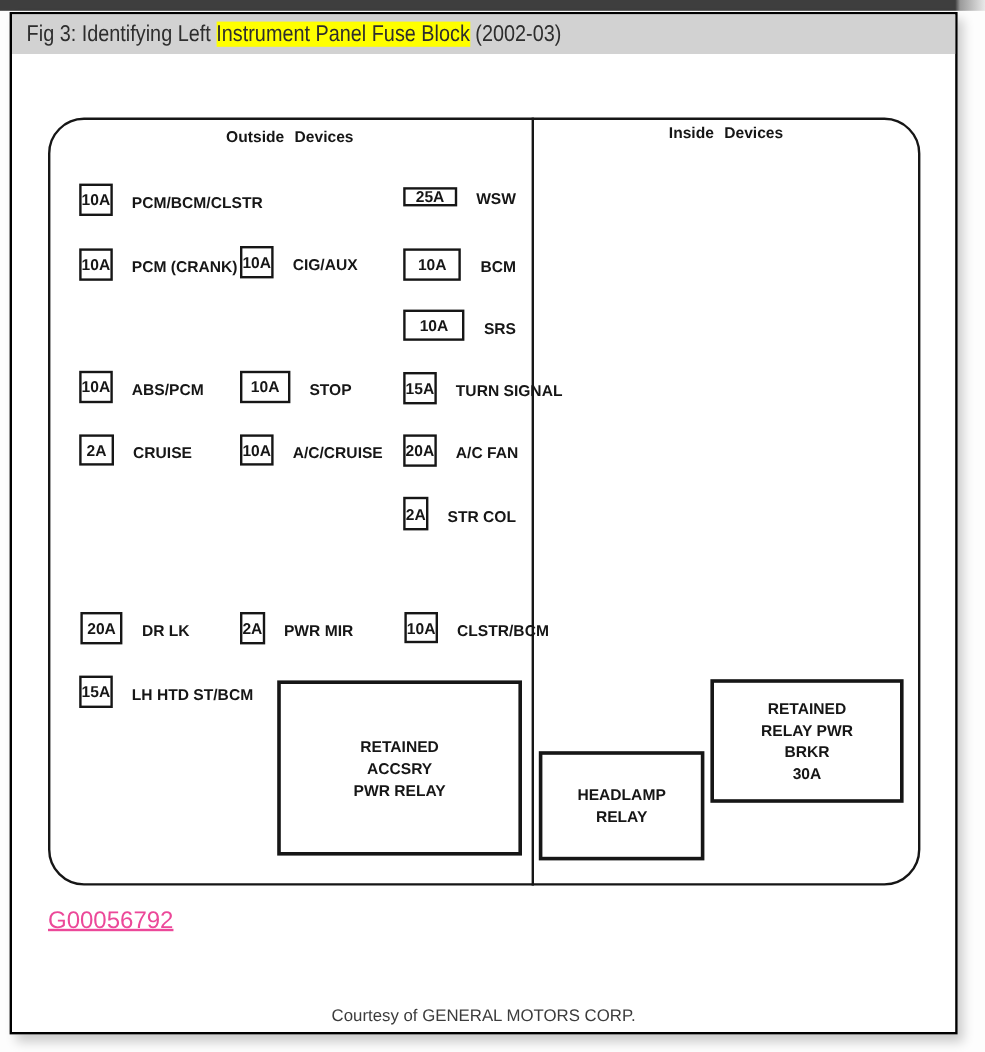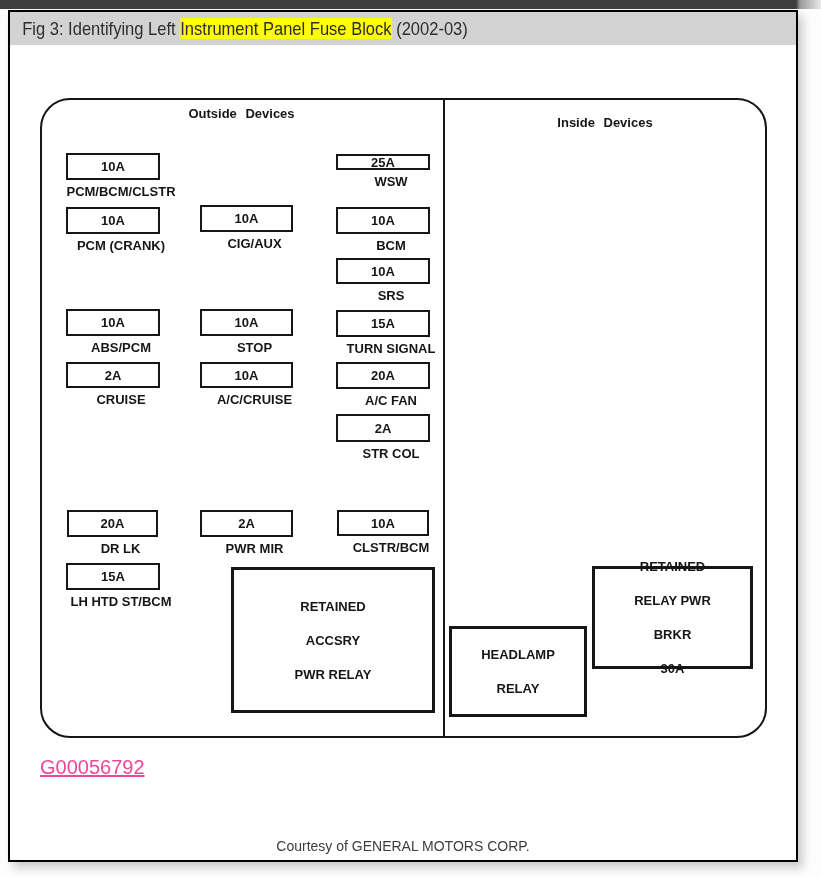--- a/index.html
+++ b/index.html
@@ -14,30 +14,30 @@
     background:#d2d2d2; overflow:hidden; }
   .title-text { display:inline-block; transform:scaleX(0.87); transform-origin:left center;
     font-size:19px; color:#2e2e2e; white-space:nowrap; padding:6px 0 0 14px; }
   .hl { background:#ffff00; }
   .diagram-outline { position:absolute; left:30px; top:86px; width:727px; height:640px;
     border:2px solid #161616; border-radius:30px; background:#fff; }
   .divider { position:absolute; left:433px; top:86px; width:2px; height:640px; background:#161616; }
   .sec-title { position:absolute; font-size:13px; font-weight:bold; color:#161616;
     text-align:center; word-spacing:5px; white-space:nowrap; }
   .sec-title.left { left:30px; top:94px; width:403px; }
-  .sec-title.right { left:433px; top:103px; width:324px; }
-  .fuse { position:absolute; display:flex; flex-direction:column; align-items:center; }
+  .sec-title.right { left:433px; top:91px; width:324px; }
+  .fuse { position:absolute; display:flex; flex-direction:row; align-items:center; }
   .fuse-box { width:100%; border:2px solid #161616; background:#fff; text-align:center;
     font-weight:bold; font-size:13px; color:#161616; display:flex;
     align-items:center; justify-content:center; }
   .fuse-label { margin-top:4px; font-weight:bold; font-size:13px; color:#161616;
     white-space:nowrap;margin-left:16px; }
   .relay-box { position:absolute; border:3px solid #161616; background:#fff;
     display:flex; flex-direction:column; align-items:center; justify-content:center;
-    gap:19px; }
+    gap:3px; }
   .relay-line { font-weight:bold; font-size:13px; color:#161616; white-space:nowrap; }
   .fig-id { position:absolute; left:30px; top:744px; font-size:20px; color:#ec4899;text-decoration:underline; }
   .courtesy { position:absolute; left:0; top:826px; width:100%; text-align:center;
     font-size:14px; color:#3c3c3c; }
 </style>
 </head>
 <body>
 
 <div class="top-bar"></div>
 

